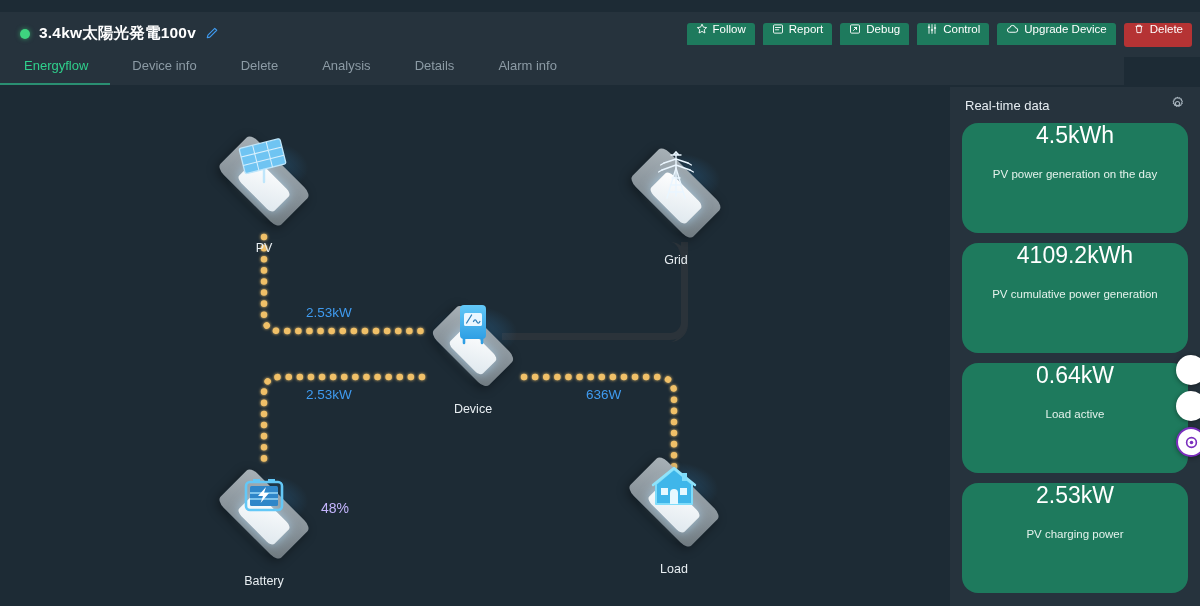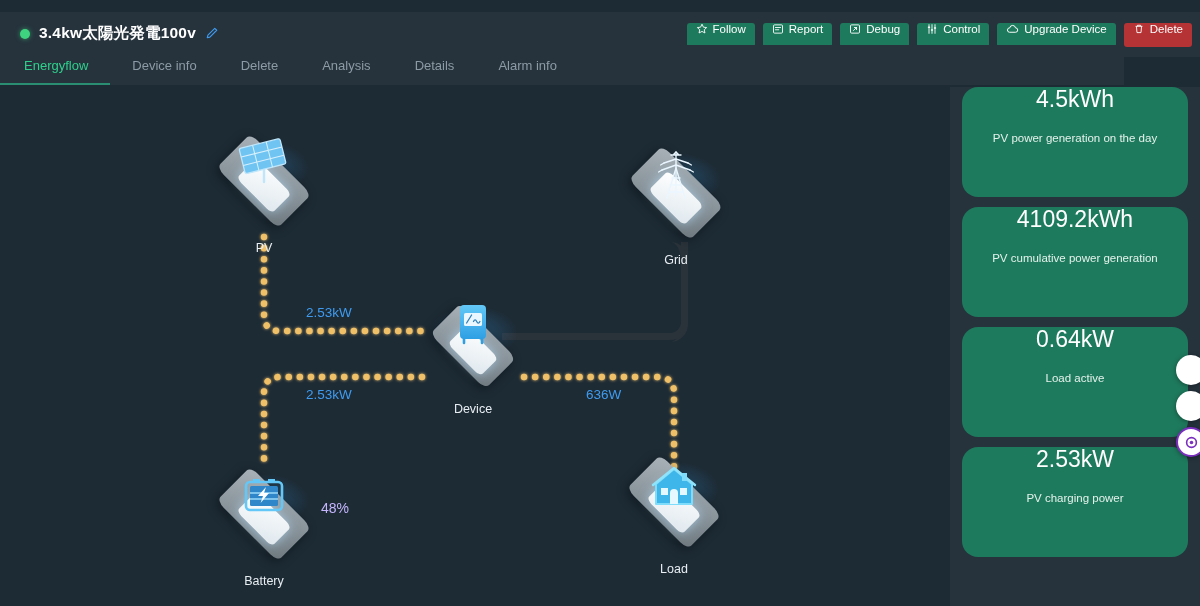--- a/index.html
+++ b/index.html
@@ -343,20 +343,29 @@
       <div class="nlabel">Load</div>
     </div>
 
     <div class="flow-val" style="left:300px; top:218px;">2.53kW</div>
     <div class="flow-val" style="left:300px; top:300px;">2.53kW</div>
     <div class="flow-val" style="left:580px; top:300px;">636W</div>
     <div class="pct-val" style="left:315px; top:413px;">48%</div>
   </div>
 
   <div class="sidebar">
+    <div class="sb-head">
+      <span class="sb-title">Real-time data</span>
+      <span>
+        <svg width="15" height="15" viewBox="0 0 16 16">
+          <path d="M8 1.4l1 .9 1.3-.4.6 1.2 1.3.2-.1 1.4 1.1.8-.7 1.2.6 1.2-1.2.7-.2 1.3-1.4.1-.8 1.1-1.2-.6-1.2.6-.8-1.1-1.4-.1-.2-1.3-1.2-.7.6-1.2-.7-1.2 1.1-.8-.1-1.4 1.3-.2.6-1.2 1.3.4z" fill="none" stroke="#a9b6bf" stroke-width="1.1" stroke-linejoin="round"></path>
+          <circle cx="8" cy="8" r="2.2" fill="none" stroke="#a9b6bf" stroke-width="1.1"></circle>
+        </svg>
+      </span>
+    </div>
 
     <div class="card">
       <div class="card-val">4.5kWh</div>
       <div class="card-lbl">PV power generation on the day</div>
     </div>
     <div class="card">
       <div class="card-val">4109.2kWh</div>
       <div class="card-lbl">PV cumulative power generation</div>
     </div>
     <div class="card">

